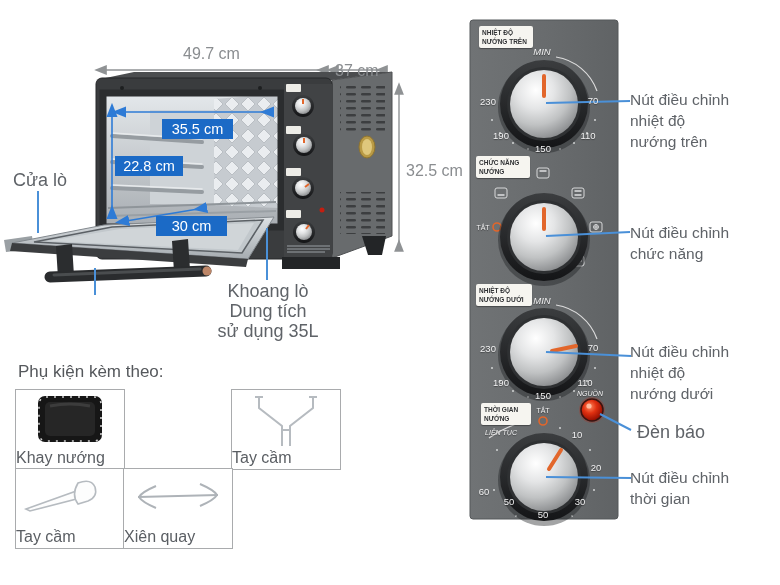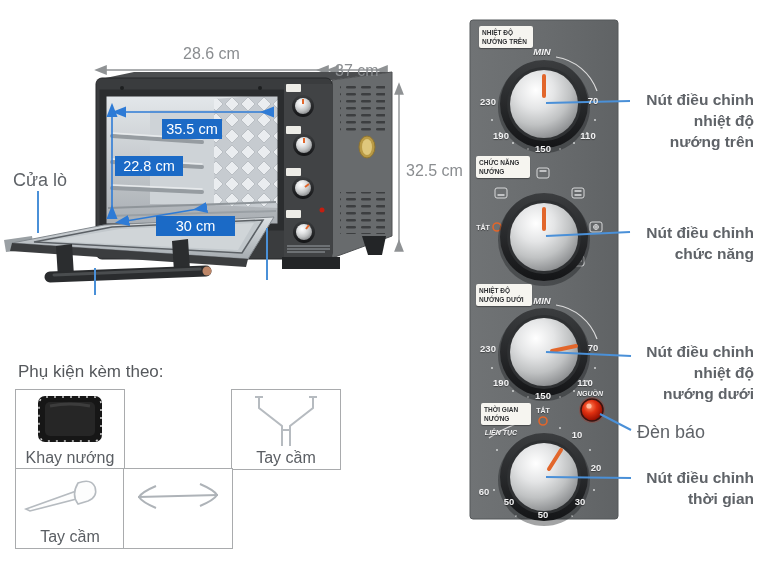--- a/index.html
+++ b/index.html
@@ -3,32 +3,32 @@
 <meta charset="utf-8">
 <style>
   html,body{margin:0;padding:0;background:#fff;}
   .canvas{position:relative;width:780px;height:585px;background:#fff;overflow:hidden;
           font-family:"Liberation Sans","DejaVu Sans",sans-serif;}
   .abs{position:absolute;}
   .dim-text{color:#8a8d90;font-size:16px;white-space:nowrap;}
   .blue-box{background:#1b6ac6;color:#fff;font-size:14.5px;text-align:center;
             line-height:20px;height:20px;white-space:nowrap;}
   .oven-label{color:#5f6368;font-size:18px;line-height:20px;white-space:pre-line;}
-  .callout{color:#5f6368;font-size:15.5px;line-height:21px;text-align:right;
-           white-space:pre-line;width:124px;font-weight:bold;}
+  .callout{color:#5f6368;font-size:15.5px;line-height:21px;text-align:left;
+           white-space:pre-line;width:124px;}
   .plate{background:#f6f5f0;border-radius:2px;color:#303234;font-weight:bold;
          font-size:6.5px;line-height:9px;padding:2px 3px;white-space:pre-line;
          box-shadow:0 1px 1px rgba(0,0,0,.35);}
-  .scale{color:#f2f2f3;font-weight:bold;font-size:9.5px;white-space:nowrap;
+  .scale{color:#f2f2f3;font-weight:normal;font-size:9.5px;white-space:nowrap;
          transform:translate(-50%,-50%);text-shadow:0 1px 1px rgba(0,0,0,.4);}
   .scale.small{font-size:7px;}
   .scale.ital{font-style:italic;}
   .acc-head{color:#55585c;font-size:17px;}
   .acc-cell{position:absolute;width:108px;height:79px;border:1px solid #a9abad;background:#fff;}
-  .acc-label{position:absolute;bottom:2px;left:0;width:100%;text-align:center;
+  .acc-label{position:absolute;bottom:2px;left:0;width:100%;
              color:#5a5e63;font-size:16px;}
 </style>
 </head>
 <body>
 
 <div class="canvas">
 
   <svg class="abs" style="left:0;top:0" width="780" height="585" viewBox="0 0 780 585">
     <defs>
       <radialGradient id="faceG" cx="38%" cy="30%" r="78%">
@@ -282,29 +282,32 @@
       <g stroke="#4a90d8" stroke-width="2">
         <line x1="546" y1="103" x2="630" y2="101"></line>
         <line x1="546" y1="236" x2="630" y2="232"></line>
         <line x1="546" y1="352" x2="631" y2="356"></line>
         <line x1="600" y1="414" x2="631" y2="430"></line>
         <line x1="546" y1="477" x2="631" y2="478"></line>
       </g>
     </g>
   </svg>
 
-  <div class="abs dim-text" style="left:183px;top:45px">28.6 cm</div>
+  <div class="abs dim-text" style="left:183px;top:45px">49.7 cm</div>
   <div class="abs dim-text" style="left:335px;top:62px">37 cm</div>
   <div class="abs dim-text" style="left:406px;top:162px">32.5 cm</div>
 
-  <div class="abs blue-box" style="left:162px;top:119px;width:60px">35.5 cm</div>
+  <div class="abs blue-box" style="left:162px;top:119px;width:71px">35.5 cm</div>
   <div class="abs blue-box" style="left:115px;top:156px;width:68px">22.8 cm</div>
-  <div class="abs blue-box" style="left:156px;top:216px;width:79px">30 cm</div>
+  <div class="abs blue-box" style="left:156px;top:216px;width:71px">30 cm</div>
 
   <div class="abs oven-label" style="left:13px;top:170px">Cửa lò</div>
+  <div class="abs oven-label" style="left:208px;top:281px;width:120px;text-align:center">Khoang lò
+Dung tích
+sử dụng 35L</div>
 
   <div class="abs acc-head" style="left:18px;top:362px">Phụ kiện kèm theo:</div>
   <div class="abs" style="left:15px;top:389px;width:340px;height:165px">
     <div class="acc-cell" style="left:0;top:0">
       <svg class="abs" style="left:4px;top:2px" width="100" height="56" viewBox="0 0 100 56">
         <rect x="18" y="4" width="64" height="46" rx="7" fill="#161616"></rect>
         <rect x="19" y="5" width="62" height="44" rx="7" fill="none" stroke="#cfcfcf" stroke-width="1.6" stroke-dasharray="2 6"></rect>
         <rect x="25" y="10" width="50" height="34" rx="5" fill="#262626"></rect>
         <path d="M30 14 Q50 10 70 14" stroke="#3c3c3c" stroke-width="3" fill="none"></path>
       </svg>
@@ -332,20 +335,21 @@
       <div class="acc-label">Tay cầm</div>
     </div>
     <div class="acc-cell" style="left:108px;top:79px">
       <svg class="abs" style="left:4px;top:2px" width="100" height="56" viewBox="0 0 100 56">
         <g stroke="#aeb3b8" stroke-width="2" fill="none">
           <line x1="10" y1="26" x2="90" y2="24"></line>
           <path d="M28 15 Q14 21 11 26 M28 37 Q14 31 11 26"></path>
           <path d="M72 13 Q86 19 89 24 M72 35 Q86 29 89 24"></path>
         </g>
       </svg>
+      <div class="acc-label">Xiên quay</div>
     </div>
   </div>
 
   <div class="abs plate" style="left:479px;top:26px;width:48px">NHIỆT ĐỘ
 NƯỚNG TRÊN</div>
   <div class="abs plate" style="left:476px;top:156px;width:48px">CHỨC NĂNG
 NƯỚNG</div>
   <div class="abs plate" style="left:476px;top:284px;width:50px">NHIỆT ĐỘ
 NƯỚNG DƯỚI</div>
   <div class="abs plate" style="left:481px;top:403px;width:44px">THỜI GIAN

